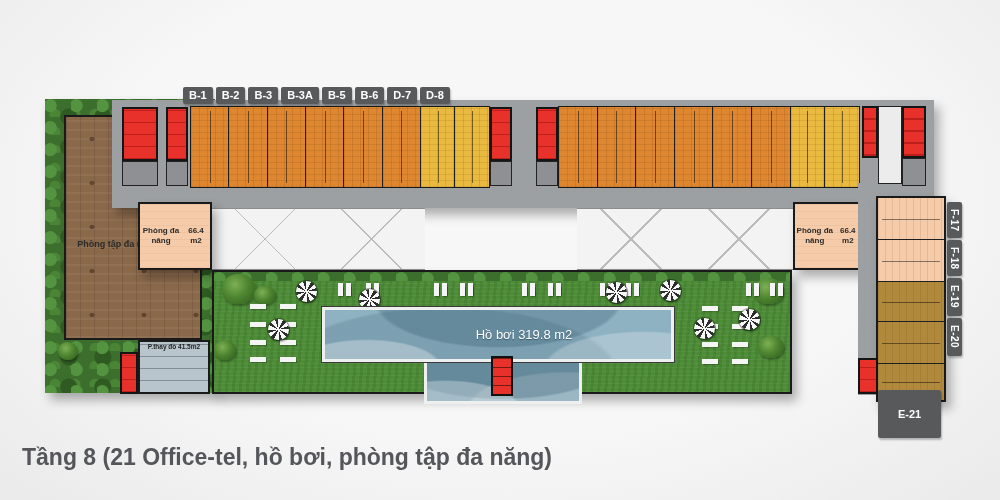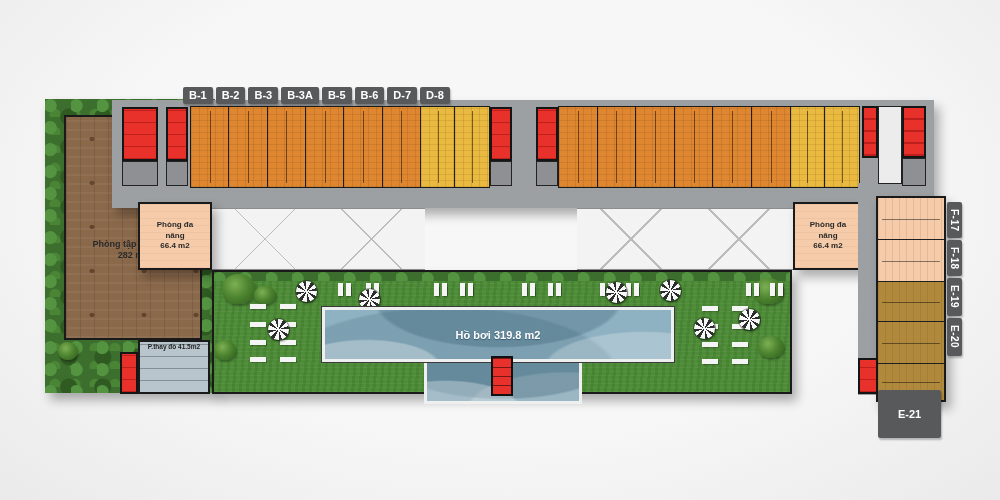--- a/index.html
+++ b/index.html
@@ -54,21 +54,21 @@
 
   .peach{background-color:var(--c-peach,#F5CBA9);
     background-image:repeating-linear-gradient(0deg, rgba(120,70,30,0.06) 0 1px, transparent 1px 7px);}
   .esec{position:relative;border-bottom:1px solid #1f1f1f;box-sizing:border-box;
     background-image:repeating-linear-gradient(90deg, rgba(60,35,5,0.10) 0 1px, transparent 1px 7px);}
   .esec:last-child{border-bottom:none;}
   .esec::after{content:"";position:absolute;top:50%;left:4px;right:4px;height:1px;background:rgba(0,0,0,0.45);}
   .e-gold{background-color:var(--c-gold,#B1893D);}
 
   
-  .rlabel{display:flex;flex-direction:column;align-items:center;justify-content:center;
+  .rlabel{display:flex;flex-direction:row;align-items:center;justify-content:center;
     width:100%;height:100%;font-size:8px;font-weight:bold;color:#2b2b2b;line-height:1.3;text-align:center;}
   .badge-row{position:absolute;display:flex;gap:3px;}
   .badge{background:var(--c-badge_bg,#58595B);color:var(--c-badge_text,#fff);font-weight:bold;font-size:11px;
     line-height:15px;padding:1px 6px;border-radius:2px;box-shadow:1px 2px 2px rgba(0,0,0,0.25);white-space:nowrap;}
   .vbadge{position:absolute;width:15px;display:flex;align-items:center;justify-content:center;
     writing-mode:vertical-rl;background:var(--c-badge_bg,#58595B);color:#fff;font-weight:bold;font-size:10px;
     letter-spacing:0.5px;border-radius:2px;box-shadow:1px 2px 2px rgba(0,0,0,0.25);}
   .caption{position:absolute;left:22px;top:444px;font-size:23px;font-weight:bold;color:var(--c-caption,#55565A);}
 
   
@@ -81,21 +81,21 @@
   .tree{position:absolute;border-radius:48% 52% 50% 46%;
     background:radial-gradient(circle at 38% 35%, #7db054 0%, #4e8530 45%, #2c5a1a 100%);
     box-shadow:1px 2px 2px rgba(0,0,0,0.30);}
   .stairs{background-color:var(--c-red,#E8312A);
     background-image:repeating-linear-gradient(0deg, transparent 0 8px, rgba(0,0,0,0.5) 8px 9px);
     border:2px solid #111;box-sizing:border-box;}
   .changing{background-color:var(--c-changing_grey,#B9C5CD);
     background-image:repeating-linear-gradient(0deg, transparent 0 11px, rgba(30,40,55,0.35) 11px 12px);}
   .chg-label{position:absolute;top:1px;left:0;right:0;text-align:center;font-size:6.5px;font-weight:bold;color:#1e1e1e;white-space:nowrap;}
   .pool-label{display:flex;align-items:center;justify-content:center;width:100%;height:100%;
-    font-size:11px;font-weight:bold;color:#fff;text-shadow:0 1px 1px rgba(0,30,60,0.45);}
+    font-size:13px;font-weight:normal;color:#fff;text-shadow:0 1px 1px rgba(0,30,60,0.45);margin-left:26px;}
 </style>
 </head>
 <body>
 
 <div class="stage">
 
   <div class="abs hedge shadow" style="left:45px;top:99px;width:170px;height:294px;"></div>
   <div class="abs wood outline2" style="left:64px;top:115px;width:138px;height:225px;">
     <div class="rlabel" style="position:absolute;top:55%;left:0;height:auto;">
       <span style="font-size:9px;">Phòng tập đa năng</span>
@@ -251,13 +251,14 @@
 
   <div class="vbadge" style="left:947px;top:202px;height:36px;">F-17</div>
   <div class="vbadge" style="left:947px;top:240px;height:36px;">F-18</div>
   <div class="vbadge" style="left:947px;top:278px;height:38px;">E-19</div>
   <div class="vbadge" style="left:947px;top:318px;height:38px;">E-20</div>
 
   <div class="abs" style="left:878px;top:404px;">
     <span class="badge" style="padding:18px 20px;">E-21</span>
   </div>
 
+  <div class="caption">Tầng 8 (21 Office-tel, hồ bơi, phòng tập đa năng)</div>
 </div>
 
 </body></html>

